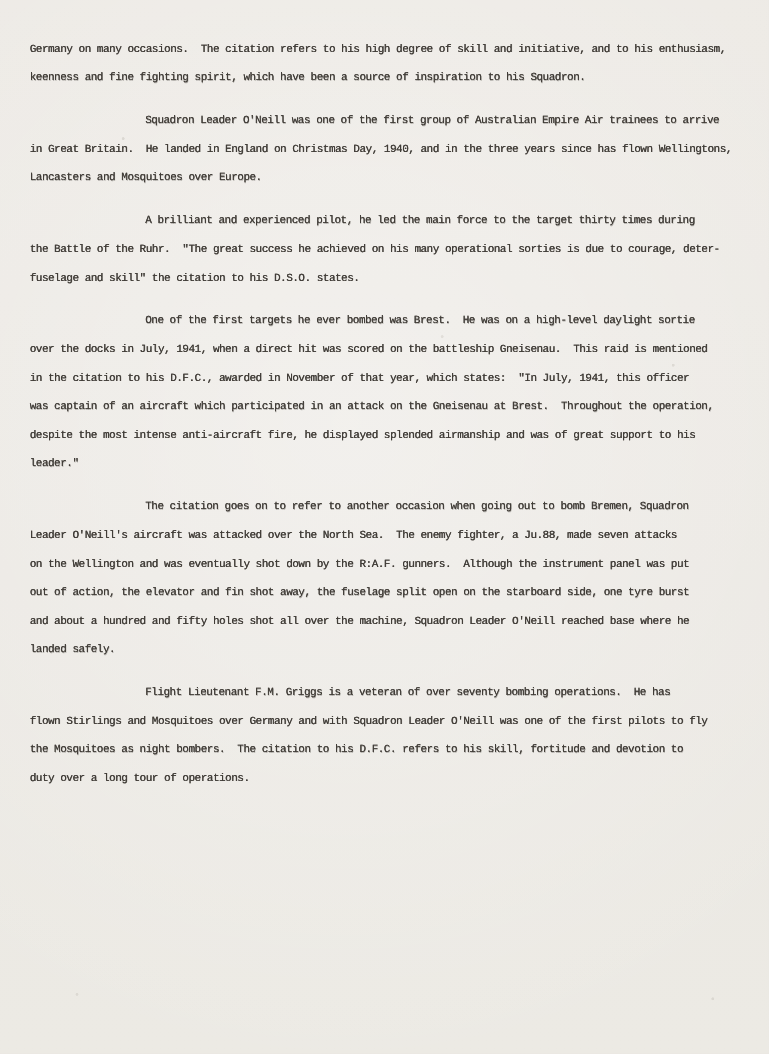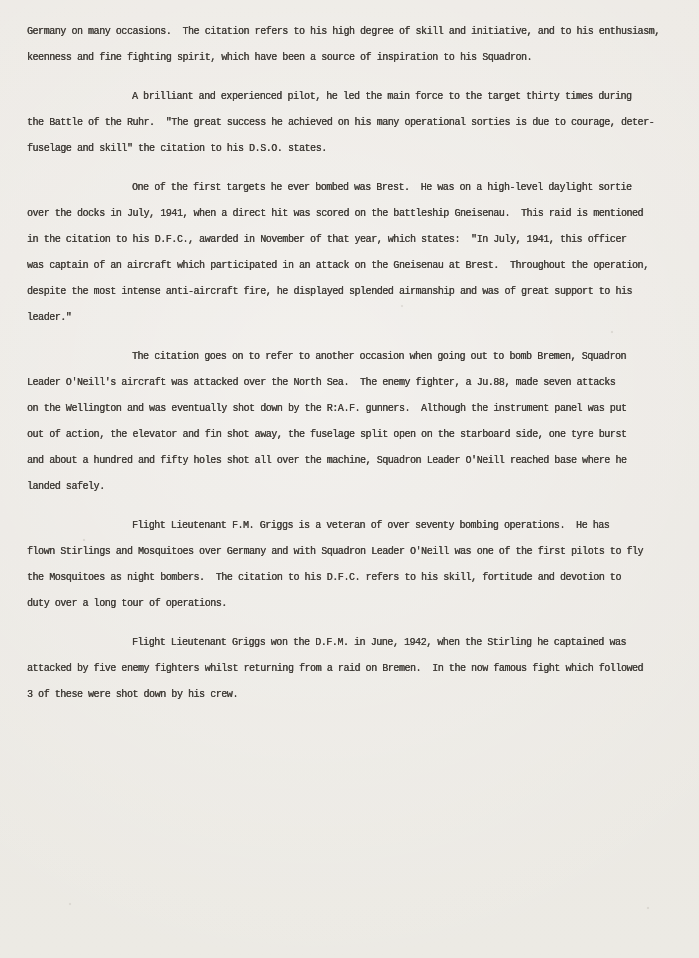--- a/index.html
+++ b/index.html
@@ -26,21 +26,21 @@
     background:
       radial-gradient(circle 1px at 112px 126px, #c9c5be 0 1px, transparent 1.6px),
       radial-gradient(circle 1px at 612px 332px, #ccc8c1 0 1px, transparent 1.6px),
       radial-gradient(circle 1px at 84px 540px, #cbc7c0 0 1px, transparent 1.6px),
       radial-gradient(circle 1px at 648px 908px, #cbc7c0 0 1px, transparent 1.6px),
       radial-gradient(circle 1px at 402px 306px, #d2cec7 0 1px, transparent 1.6px),
       radial-gradient(circle 1px at 70px 904px, #cfcbc4 0 1px, transparent 1.6px);
   }
   .page-body {
     position: relative;
-    padding: 19px 0 0 27px;
+    padding: 33px 0 0 27px;
     color: #403c37;
   }
   p.para {
     margin: 13px 0 0 0;
     font-size: 10px;
     line-height: 26px;
     letter-spacing: -0.45px;
     white-space: pre;
     text-indent: 105px;
     color: #403c37;
@@ -52,36 +52,36 @@
   }
 </style>
 </head>
 <body>
 
 <div class="sheet">
   <div class="texture"></div>
   <div class="page-body">
     <p class="para first">Germany on many occasions.  The citation refers to his high degree of skill and initiative, and to his enthusiasm,
 keenness and fine fighting spirit, which have been a source of inspiration to his Squadron.</p>
+    <p class="para">Squadron Leader O'Neill was one of the first group of Australian Empire Air trainees to arrive
+in Great Britain.  He landed in England on Christmas Day, 1940, and in the three years since has flown Wellingtons,
+Lancasters and Mosquitoes over Europe.</p>
     <p class="para">A brilliant and experienced pilot, he led the main force to the target thirty times during
 the Battle of the Ruhr.  "The great success he achieved on his many operational sorties is due to courage, deter-
 fuselage and skill" the citation to his D.S.O. states.</p>
     <p class="para">One of the first targets he ever bombed was Brest.  He was on a high-level daylight sortie
 over the docks in July, 1941, when a direct hit was scored on the battleship Gneisenau.  This raid is mentioned
 in the citation to his D.F.C., awarded in November of that year, which states:  "In July, 1941, this officer
 was captain of an aircraft which participated in an attack on the Gneisenau at Brest.  Throughout the operation,
 despite the most intense anti-aircraft fire, he displayed splended airmanship and was of great support to his
 leader."</p>
     <p class="para">The citation goes on to refer to another occasion when going out to bomb Bremen, Squadron
 Leader O'Neill's aircraft was attacked over the North Sea.  The enemy fighter, a Ju.88, made seven attacks
 on the Wellington and was eventually shot down by the R:A.F. gunners.  Although the instrument panel was put
 out of action, the elevator and fin shot away, the fuselage split open on the starboard side, one tyre burst
 and about a hundred and fifty holes shot all over the machine, Squadron Leader O'Neill reached base where he
 landed safely.</p>
     <p class="para">Flight Lieutenant F.M. Griggs is a veteran of over seventy bombing operations.  He has
 flown Stirlings and Mosquitoes over Germany and with Squadron Leader O'Neill was one of the first pilots to fly
 the Mosquitoes as night bombers.  The citation to his D.F.C. refers to his skill, fortitude and devotion to
 duty over a long tour of operations.</p>
-    <p class="para">Flight Lieutenant Griggs won the D.F.M. in June, 1942, when the Stirling he captained was
-attacked by five enemy fighters whilst returning from a raid on Bremen.  In the now famous fight which followed
-3 of these were shot down by his crew.</p>
   </div>
 </div>
 
 </body></html>

